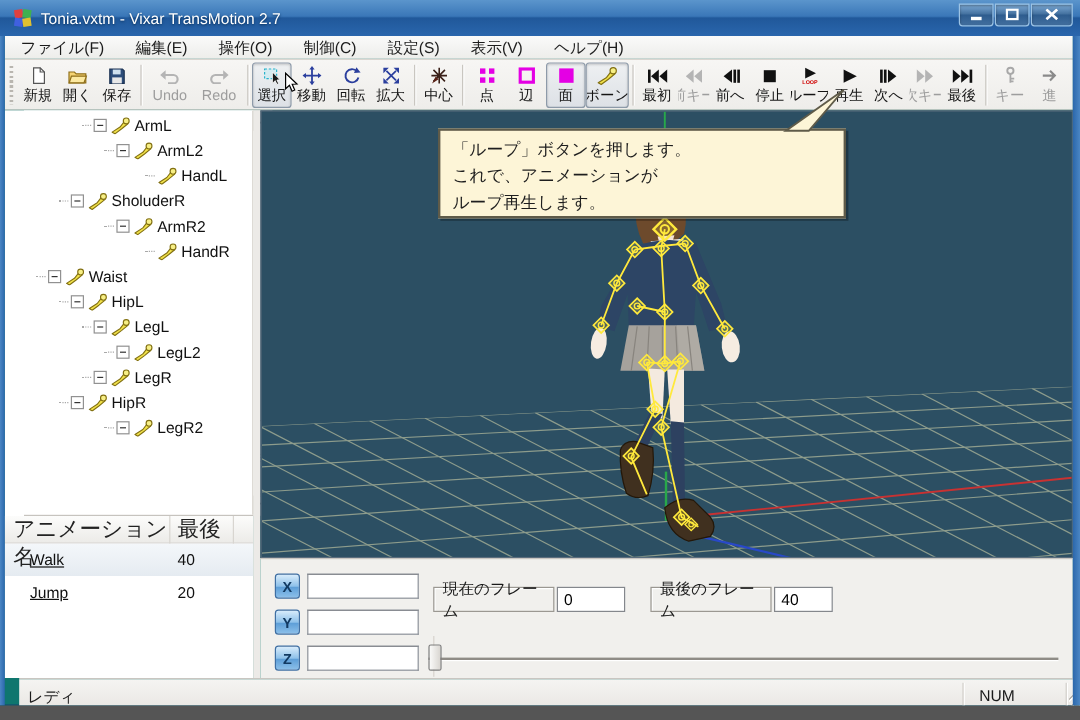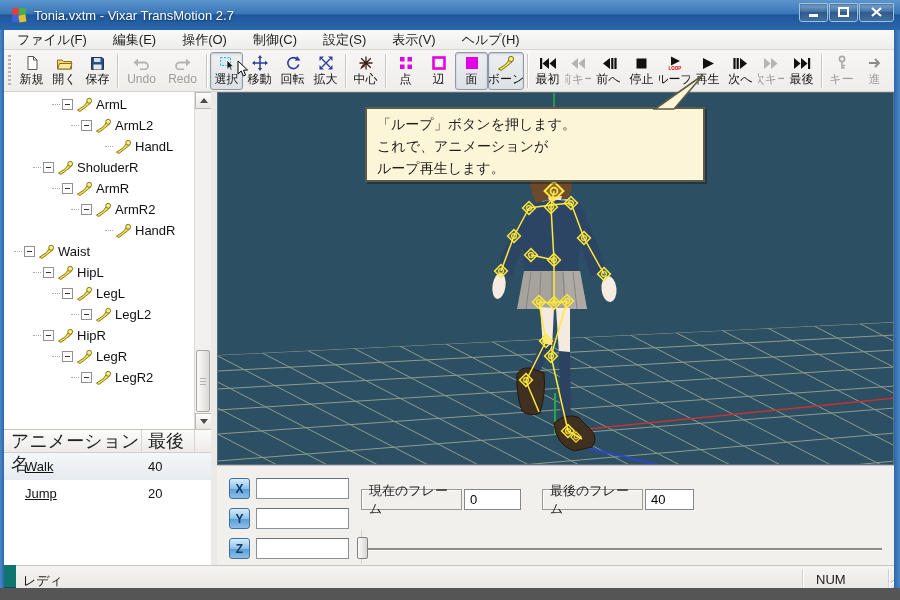--- a/index.html
+++ b/index.html
@@ -36,21 +36,21 @@
   .tb-btn.w28{width:28px;}
   .tb-btn .ic{height:17px;display:flex;align-items:center;justify-content:center;}
   .tb-btn .lb{font-size:12px;line-height:15px;color:#141414;white-space:nowrap;}
   .tb-btn.disabled .lb{color:#9d9d9d;}
   .tb-btn.active{border:1px solid #8d9aa9;background:linear-gradient(#eef0f2,#dde1e6);
     box-shadow:0 1px 2px rgba(0,0,0,.18) inset;}
   
   .leftpanel{position:absolute;left:4px;top:92px;width:207px;height:473px;background:#fff;
     border-right:1px solid #c6c3be;}
   .splitter{position:absolute;left:211px;top:92px;width:6px;height:473px;background:#eceae7;}
-  .tree{position:absolute;left:0;top:0;width:207px;height:338px;background:#fff;overflow:hidden;
+  .tree{position:absolute;left:16px;top:0;width:207px;height:338px;background:#fff;overflow:hidden;
     border-bottom:1px solid #c6c3be;}
   .ti{height:21px;display:flex;align-items:center;font-size:13px;color:#111;white-space:nowrap;}
   .ti .stub{width:8px;height:1px;border-top:1px dotted #a8a8a8;margin-right:2px;flex:0 0 auto;}
   .exp{width:11px;height:11px;border:1px solid #919191;background:#fff;flex:0 0 auto;
     display:flex;align-items:center;justify-content:center;margin-right:3px;}
   .exp i{display:block;width:5px;height:1px;background:#333;}
   .bicon{width:17px;height:15px;margin-right:3px;flex:0 0 auto;}
   
   .vsb{position:absolute;right:0;top:0;width:17px;height:338px;background:#f2f1ef;border-left:1px solid #dddad5;}
   .sbtn{position:absolute;left:0;width:17px;height:17px;background:linear-gradient(#fdfdfc,#e8e6e2);
@@ -464,106 +464,96 @@
       <div class="ti" style="padding-left:29px">
           <span class="stub"></span>
           <span class="exp">
             <i></i>
           </span>
           <svg class="bicon" viewBox="0 0 18 16">
             <use href="#boneSym"></use>
           </svg>
           <span>SholuderR</span>
         </div>
+      <div class="ti" style="padding-left:67px">
+          <span class="stub"></span>
+          <span class="exp">
+            <i></i>
+          </span>
+          <svg class="bicon" viewBox="0 0 18 16">
+            <use href="#boneSym"></use>
+          </svg>
+          <span>ArmR2</span>
+        </div>
+      <div class="ti" style="padding-left:101px">
+          <span class="stub"></span>
+          <svg class="bicon" viewBox="0 0 18 16">
+            <use href="#boneSym"></use>
+          </svg>
+          <span>HandR</span>
+        </div>
+      <div class="ti" style="padding-left:10px">
+          <span class="stub"></span>
+          <span class="exp">
+            <i></i>
+          </span>
+          <svg class="bicon" viewBox="0 0 18 16">
+            <use href="#boneSym"></use>
+          </svg>
+          <span>Waist</span>
+        </div>
+      <div class="ti" style="padding-left:29px">
+          <span class="stub"></span>
+          <span class="exp">
+            <i></i>
+          </span>
+          <svg class="bicon" viewBox="0 0 18 16">
+            <use href="#boneSym"></use>
+          </svg>
+          <span>HipL</span>
+        </div>
       <div class="ti" style="padding-left:48px">
           <span class="stub"></span>
           <span class="exp">
             <i></i>
           </span>
           <svg class="bicon" viewBox="0 0 18 16">
             <use href="#boneSym"></use>
           </svg>
-          <span>ArmR</span>
+          <span>LegL</span>
         </div>
       <div class="ti" style="padding-left:67px">
           <span class="stub"></span>
           <span class="exp">
             <i></i>
           </span>
           <svg class="bicon" viewBox="0 0 18 16">
             <use href="#boneSym"></use>
           </svg>
-          <span>ArmR2</span>
-        </div>
-      <div class="ti" style="padding-left:101px">
-          <span class="stub"></span>
-          <svg class="bicon" viewBox="0 0 18 16">
-            <use href="#boneSym"></use>
-          </svg>
-          <span>HandR</span>
-        </div>
-      <div class="ti" style="padding-left:10px">
-          <span class="stub"></span>
-          <span class="exp">
-            <i></i>
-          </span>
-          <svg class="bicon" viewBox="0 0 18 16">
-            <use href="#boneSym"></use>
-          </svg>
-          <span>Waist</span>
+          <span>LegL2</span>
+        </div>
+      <div class="ti" style="padding-left:48px">
+          <span class="stub"></span>
+          <span class="exp">
+            <i></i>
+          </span>
+          <svg class="bicon" viewBox="0 0 18 16">
+            <use href="#boneSym"></use>
+          </svg>
+          <span>LegR</span>
         </div>
       <div class="ti" style="padding-left:29px">
           <span class="stub"></span>
           <span class="exp">
             <i></i>
           </span>
           <svg class="bicon" viewBox="0 0 18 16">
             <use href="#boneSym"></use>
           </svg>
-          <span>HipL</span>
-        </div>
-      <div class="ti" style="padding-left:48px">
-          <span class="stub"></span>
-          <span class="exp">
-            <i></i>
-          </span>
-          <svg class="bicon" viewBox="0 0 18 16">
-            <use href="#boneSym"></use>
-          </svg>
-          <span>LegL</span>
-        </div>
-      <div class="ti" style="padding-left:67px">
-          <span class="stub"></span>
-          <span class="exp">
-            <i></i>
-          </span>
-          <svg class="bicon" viewBox="0 0 18 16">
-            <use href="#boneSym"></use>
-          </svg>
-          <span>LegL2</span>
-        </div>
-      <div class="ti" style="padding-left:29px">
-          <span class="stub"></span>
-          <span class="exp">
-            <i></i>
-          </span>
-          <svg class="bicon" viewBox="0 0 18 16">
-            <use href="#boneSym"></use>
-          </svg>
           <span>HipR</span>
-        </div>
-      <div class="ti" style="padding-left:48px">
-          <span class="stub"></span>
-          <span class="exp">
-            <i></i>
-          </span>
-          <svg class="bicon" viewBox="0 0 18 16">
-            <use href="#boneSym"></use>
-          </svg>
-          <span>LegR</span>
         </div>
       <div class="ti" style="padding-left:67px">
           <span class="stub"></span>
           <span class="exp">
             <i></i>
           </span>
           <svg class="bicon" viewBox="0 0 18 16">
             <use href="#boneSym"></use>
           </svg>
           <span>LegR2</span>

